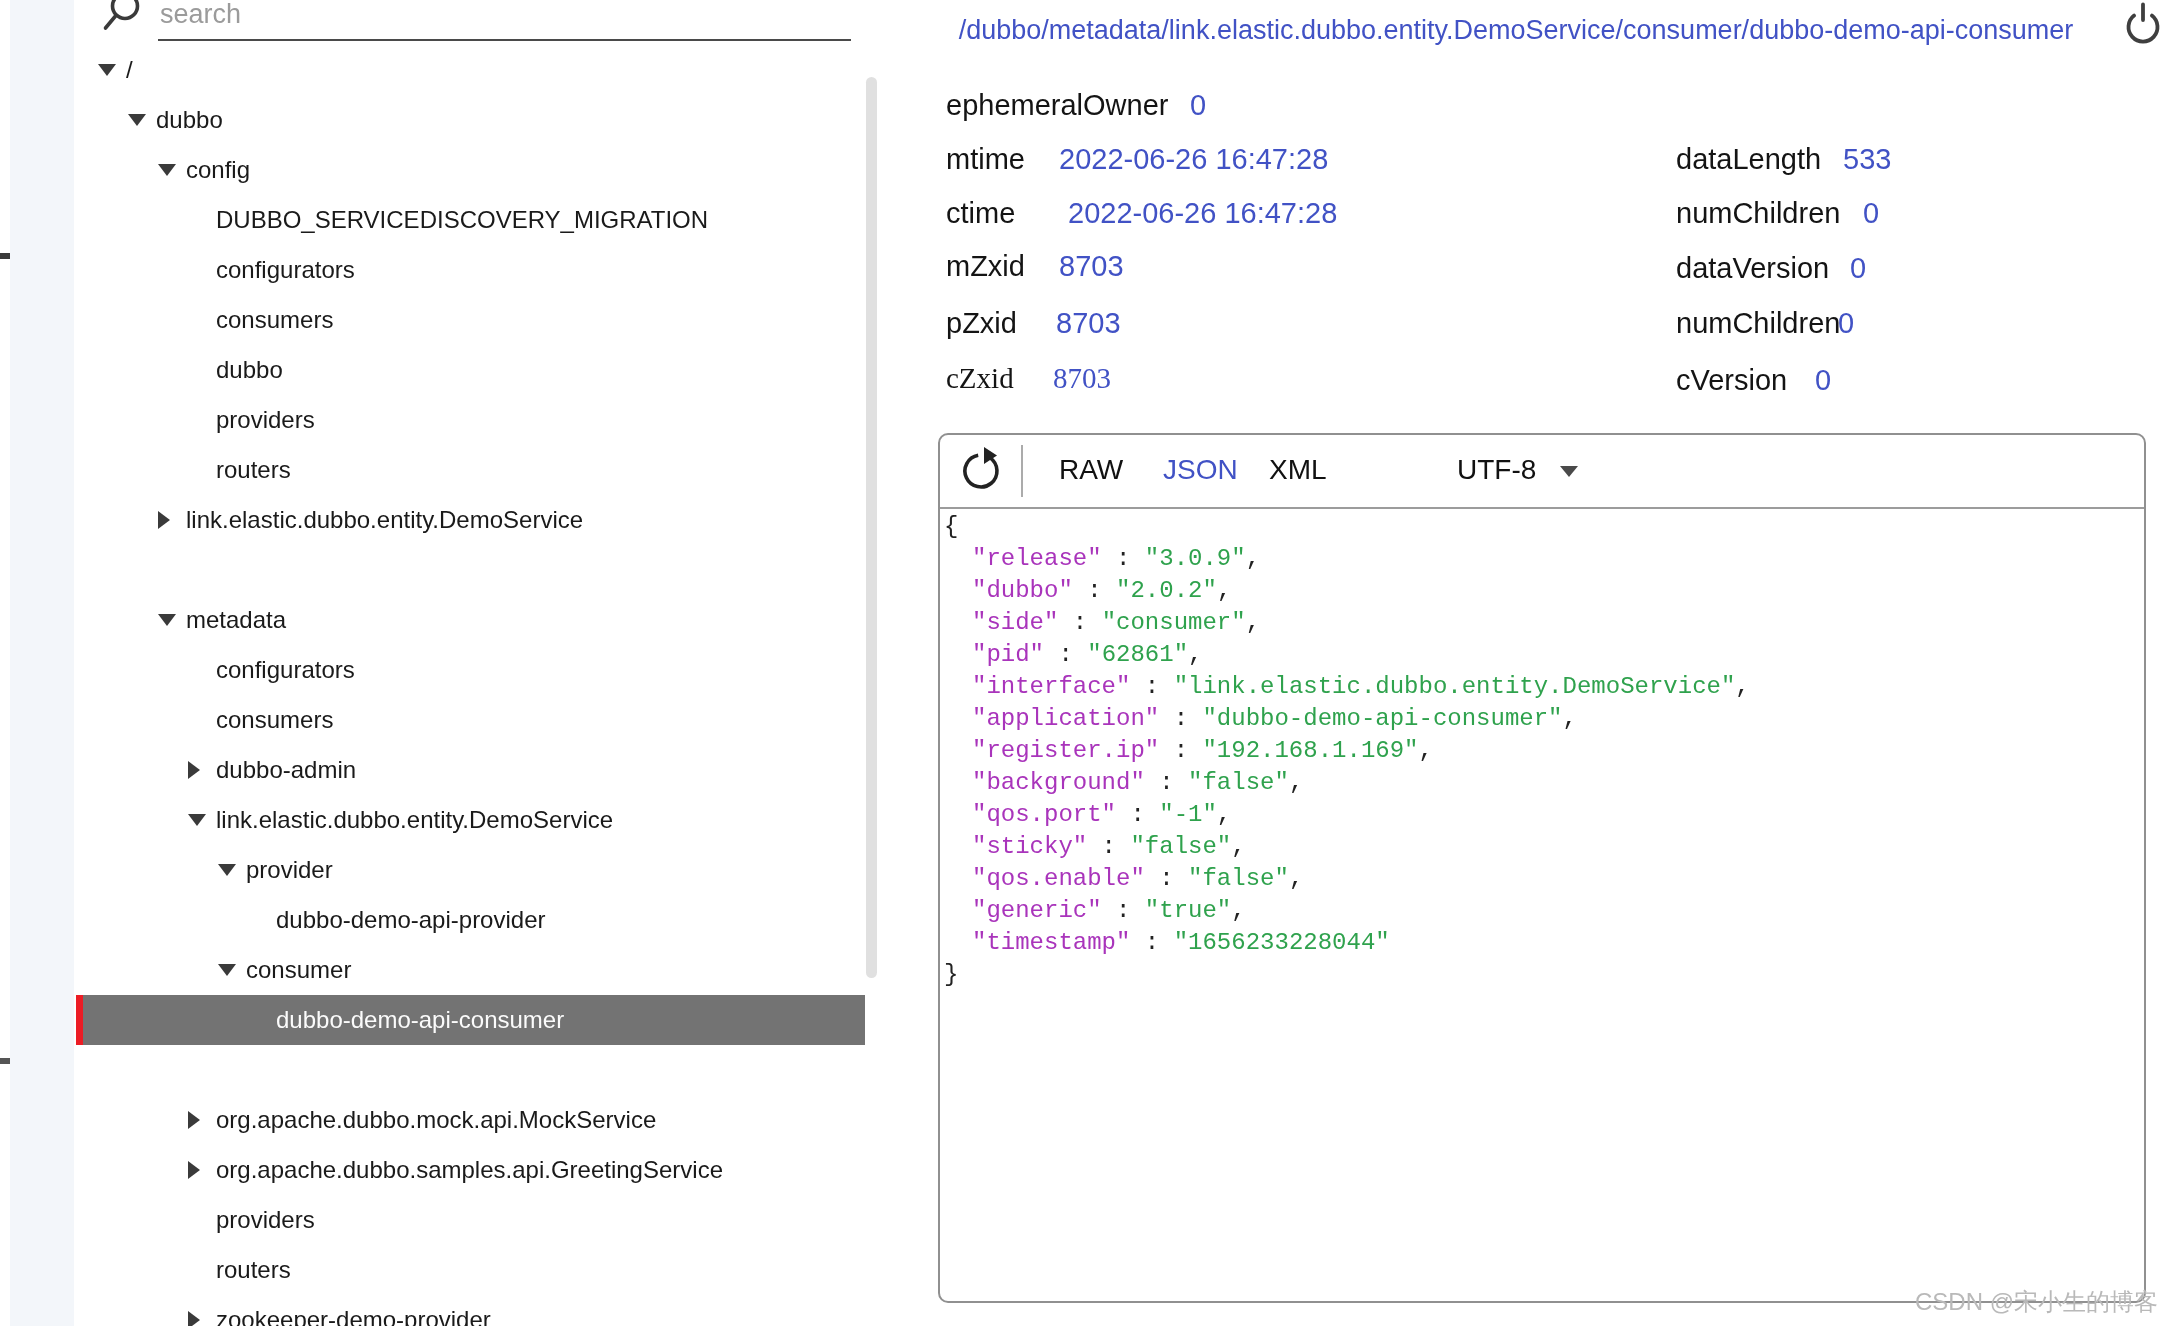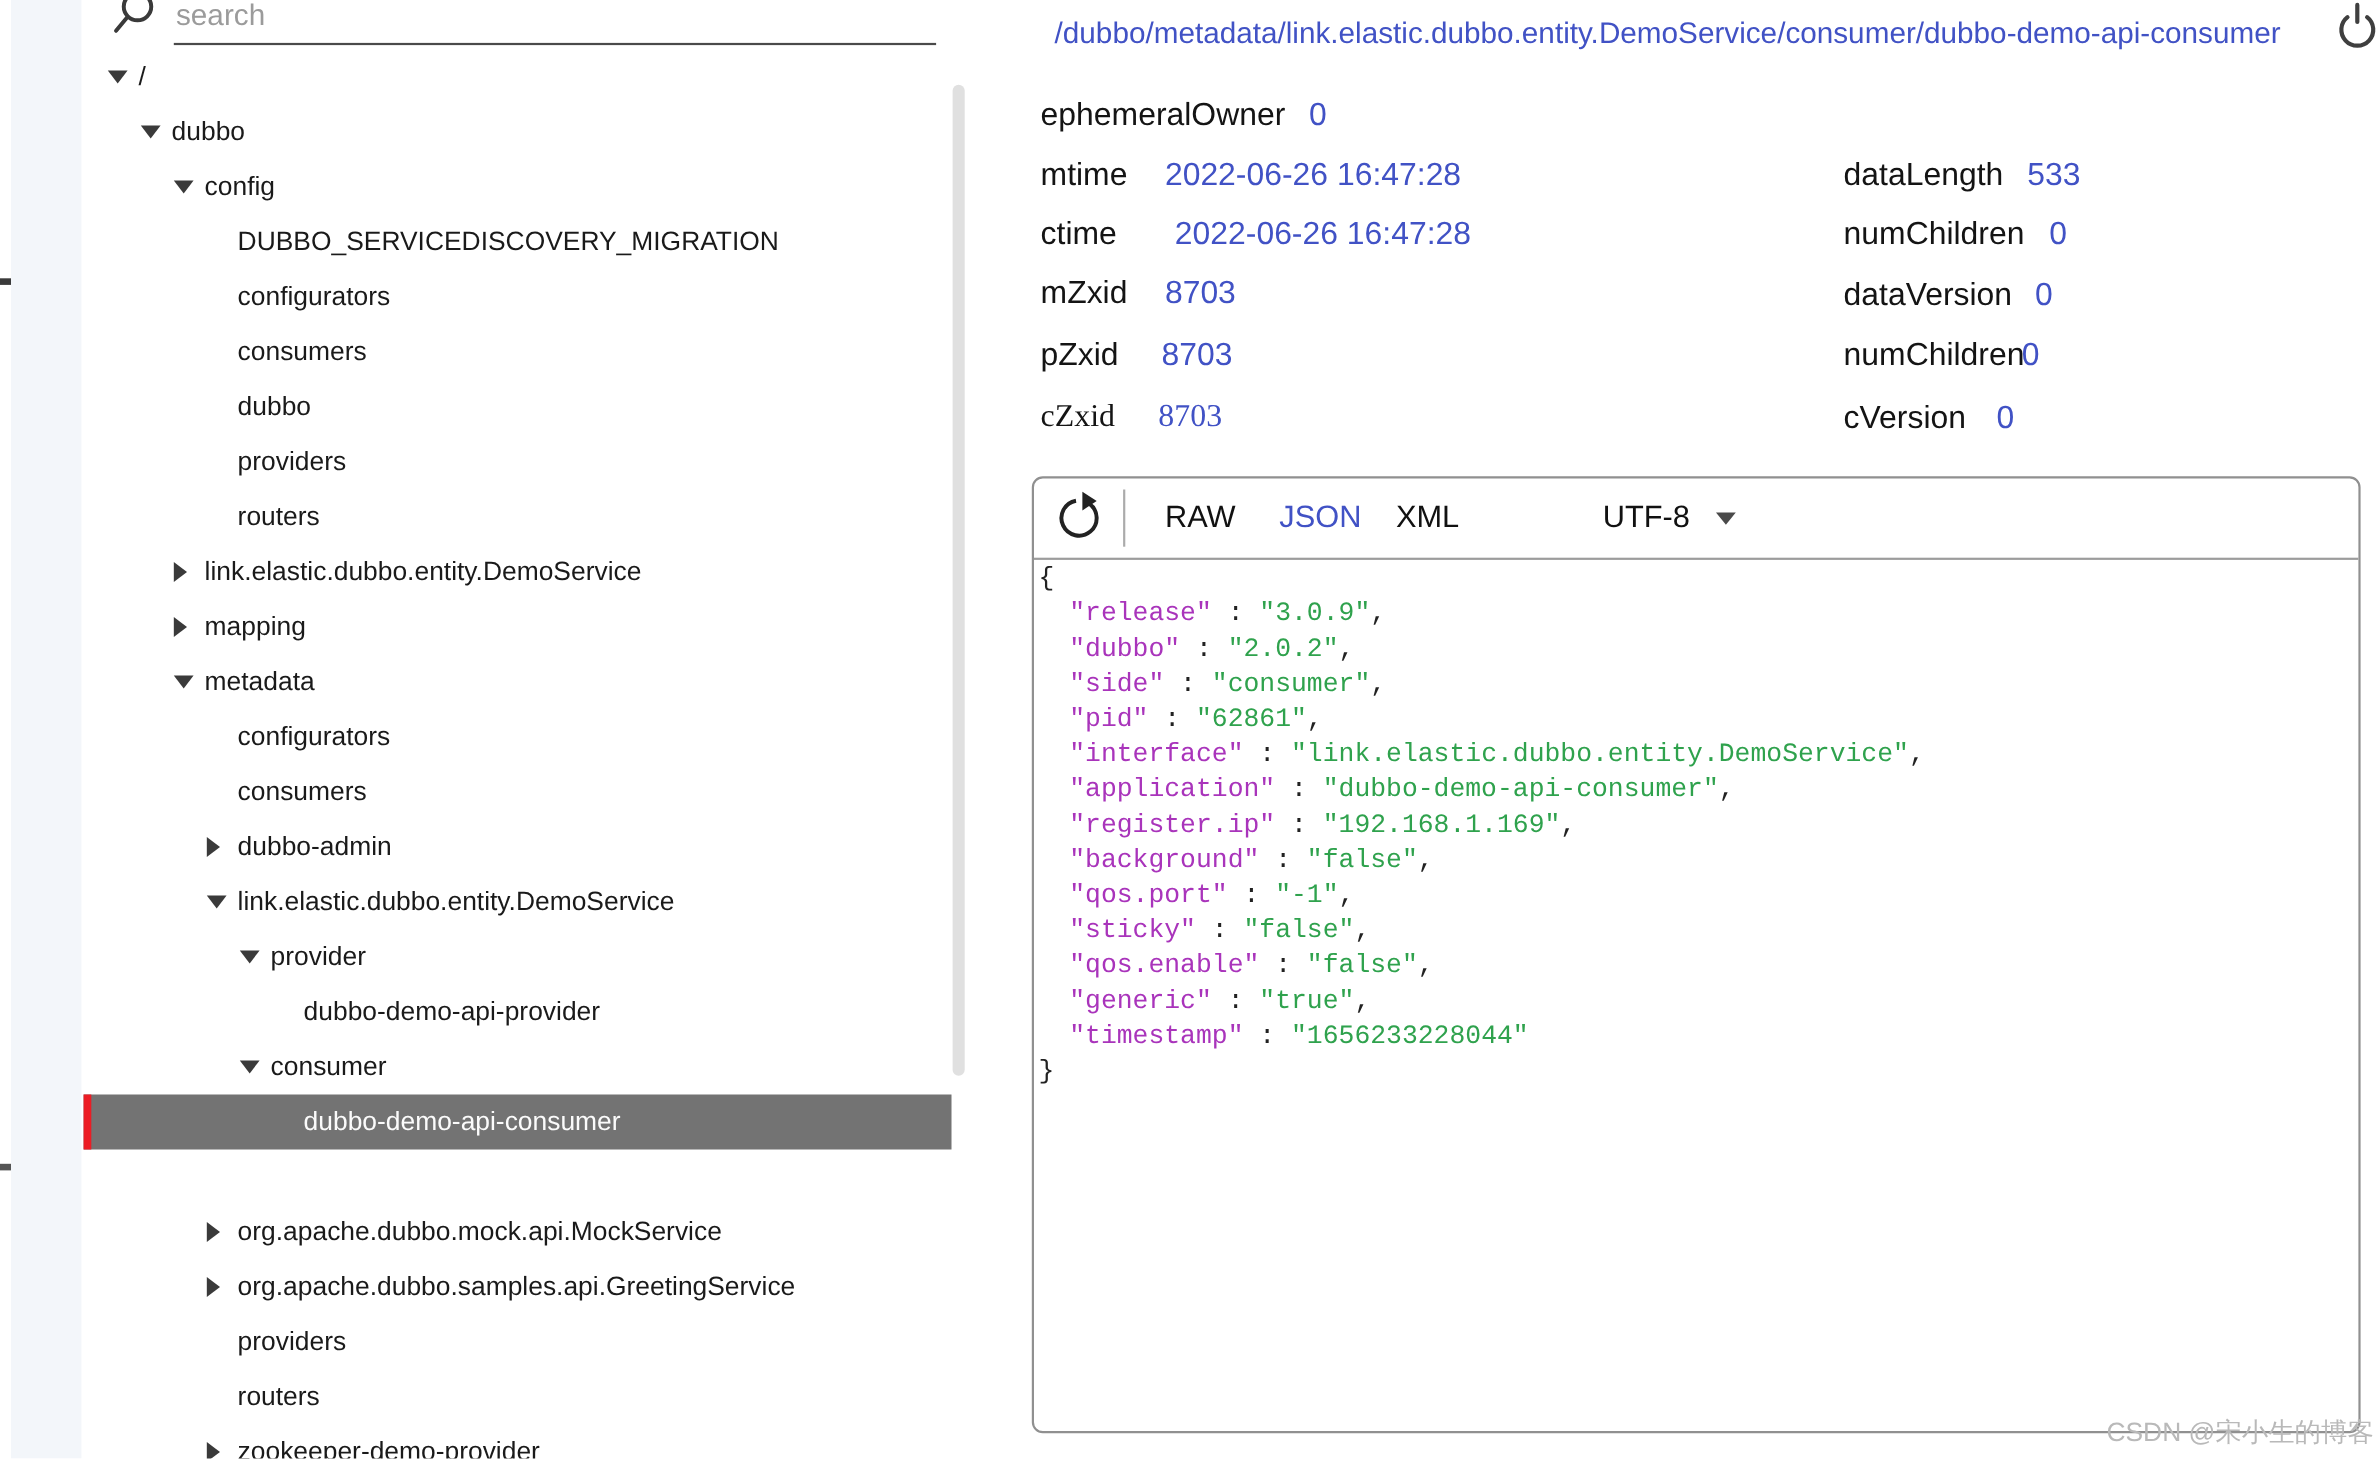--- a/index.html
+++ b/index.html
@@ -112,26 +112,20 @@
     <div class="tree-row" style="top: 445px; padding-left: 112px;">
       <span class="arrow-box"></span>
       <span class="tree-label">routers</span>
     </div>
     <div class="tree-row" style="top: 495px; padding-left: 82px;">
       <span class="arrow-box">
         <span class="tri-right"></span>
       </span>
       <span class="tree-label">link.elastic.dubbo.entity.DemoService</span>
     </div>
-    <div class="tree-row" style="top: 545px; padding-left: 82px;">
-      <span class="arrow-box">
-        <span class="tri-right"></span>
-      </span>
-      <span class="tree-label">mapping</span>
-    </div>
     <div class="tree-row" style="top: 595px; padding-left: 82px; align-items: center;">
       <span class="arrow-box">
         <span class="tri-down"></span>
       </span>
       <span class="tree-label">metadata</span>
     </div>
     <div class="tree-row" style="top: 645px; padding-left: 112px;">
       <span class="arrow-box"></span>
       <span class="tree-label">configurators</span>
     </div>

